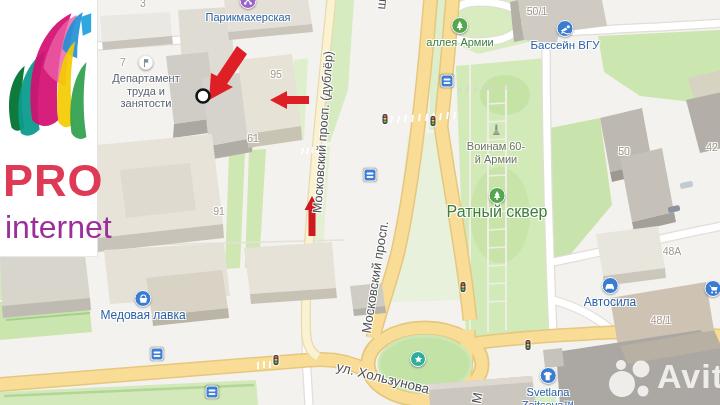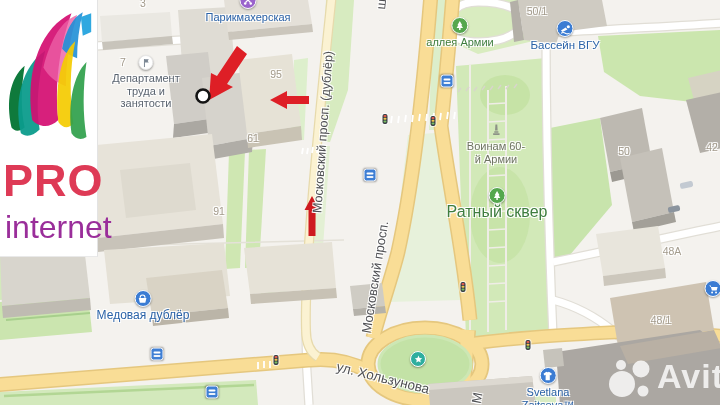--- a/index.html
+++ b/index.html
@@ -307,24 +307,32 @@
       </div>
     <div class="poi-lb halo" style="font-size:16px;">Ратный сквер</div>
   </div>
 
   <div class="poi" style="left:143px;top:290px;">
     <div class="poi-ic blue">
       <svg width="14" height="14" viewBox="0 0 16 16">
           <use href="#ic-basket"></use>
         </svg>
       </div>
-    <div class="poi-lb halo" style="font-size:12px;">Медовая дублёр</div>
-  </div>
-
-
+    <div class="poi-lb halo" style="font-size:12px;">Медовая лавка</div>
+  </div>
+
+
+  <div class="poi" style="left:610px;top:277px;">
+    <div class="poi-ic blue">
+      <svg width="14" height="14" viewBox="0 0 16 16">
+          <use href="#ic-car"></use>
+        </svg>
+      </div>
+    <div class="poi-lb halo" style="font-size:12px;">Автосила</div>
+  </div>
 
   <div class="poi" style="left:548px;top:367px;">
     <div class="poi-ic blue">
       <svg width="14" height="14" viewBox="0 0 16 16">
           <use href="#ic-tshirt"></use>
         </svg>
       </div>
     <div class="poi-lb halo">Svetlana</div>
     <div class="poi-lb halo" style="margin-top:0;">Zaitseva™</div>
   </div>

